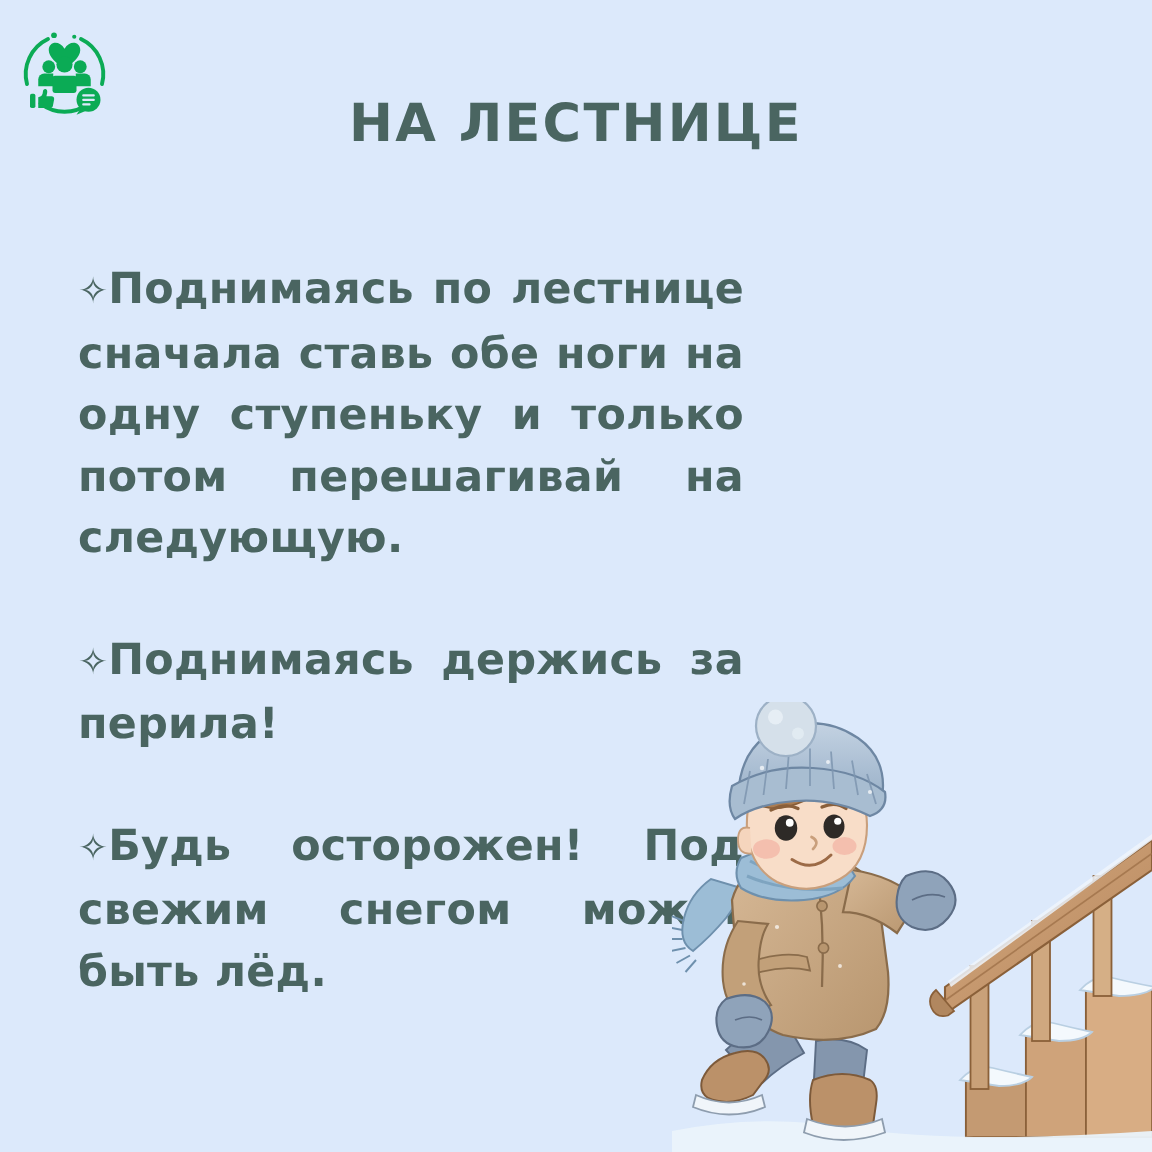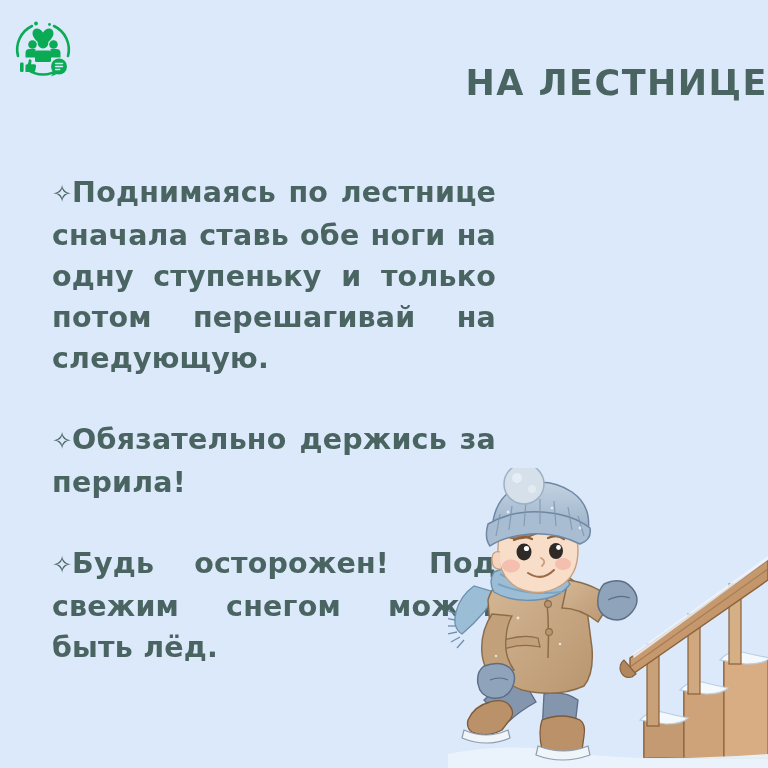--- a/index.html
+++ b/index.html
@@ -30,21 +30,21 @@
     height: 70px;
   }
   #logo svg { display: block; width: 70px; height: 70px; }
 
   
   #title {
     position: absolute;
     left: 0;
     top: 64px;
     width: 768px;
-    text-align: right;
+    text-align: center;
     font-family: "DejaVu Sans", "Liberation Sans", sans-serif;
     font-size: 35px;
     font-weight: 700;
     letter-spacing: 1.5px;
     color: #4a6561;
     line-height: 1.1;
   }
 
   
   #text-block {
@@ -121,21 +121,21 @@
         <rect x="46.8" y="53.8" width="8.4" height="1.5" rx="0.7" fill="#dce9fb"></rect>
         <rect x="46.8" y="56.8" width="5.6" height="1.5" rx="0.7" fill="#dce9fb"></rect>
       </g>
     </svg>
   </div>
 
   <div id="title">НА ЛЕСТНИЦЕ</div>
 
   <div id="text-block">
     <p class="tip"><span class="bullet">✧</span><span>Поднимаясь по лестнице сначала ставь обе ноги на одну ступеньку и только потом перешагивай на следующую.</span></p>
-    <p class="tip"><span class="bullet">✧</span><span>Обязательно держись за перила!</span></p>
+    <p class="tip"><span class="bullet">✧</span><span>Поднимаясь держись за перила!</span></p>
     <p class="tip"><span class="bullet">✧</span><span>Будь осторожен! Под свежим снегом может быть лёд.</span></p>
   </div>
 
   <div id="illustration">
     <svg viewBox="0 0 320 300" xmlns="http://www.w3.org/2000/svg" aria-label="boy climbing snowy stairs">
       <defs>
         <linearGradient id="woodG" x1="0" y1="0" x2="1" y2="1">
           <stop offset="0%" stop-color="#d6ab80"></stop>
           <stop offset="100%" stop-color="#b5855c"></stop>
         </linearGradient>

